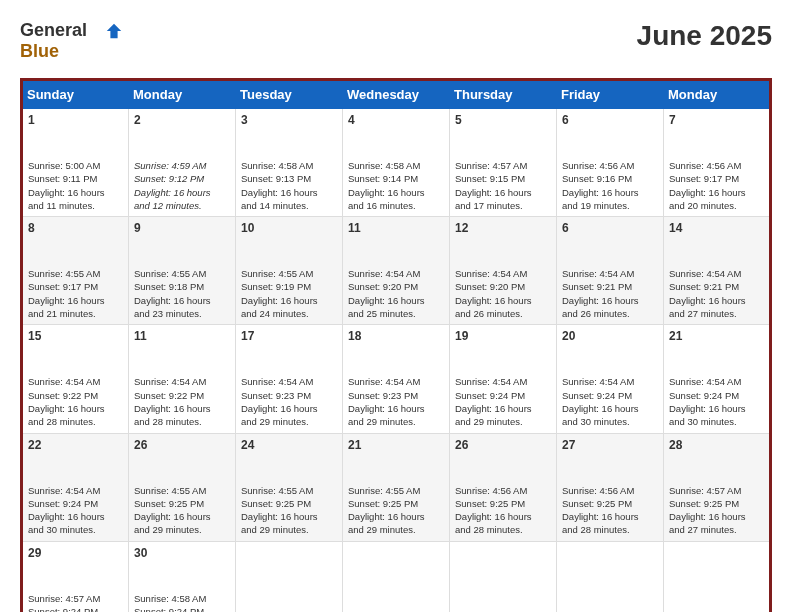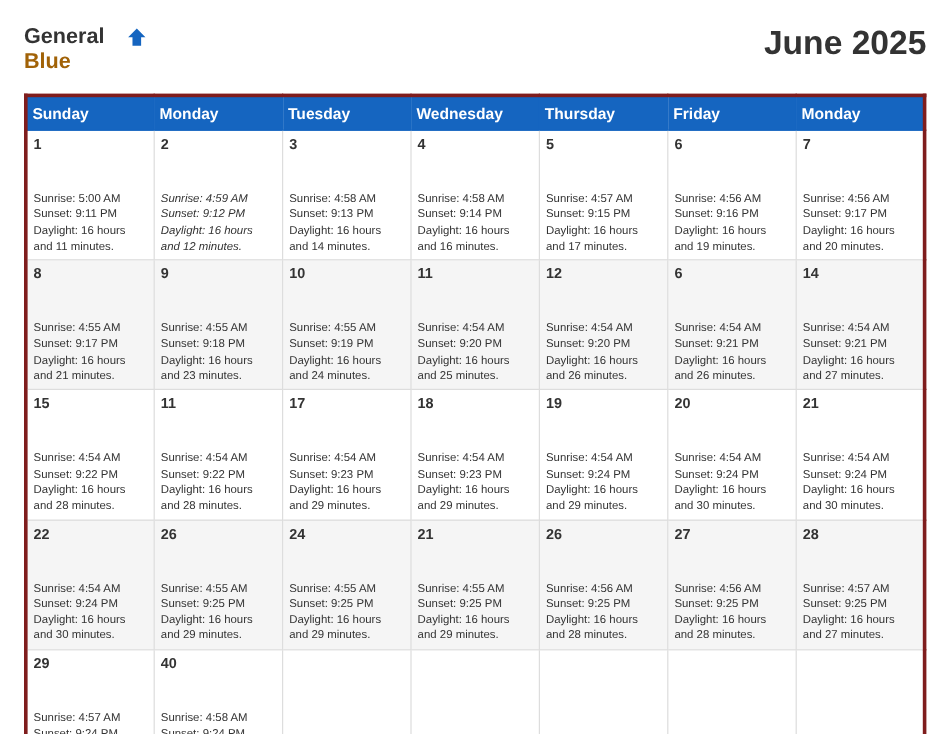--- a/index.html
+++ b/index.html
@@ -336,21 +336,21 @@
       </tr>
       <tr>
         <td>
           <span class="day-number">29</span>
           <div class="cell-text" style="white-space: pre-line;">Sunrise: 4:57 AM
 Sunset: 9:24 PM
 Daylight: 16 hours
 and 27 minutes.</div>
         </td>
         <td>
-          <span class="day-number">40</span>
+          <span class="day-number">30</span>
           <div class="cell-text" style="white-space: pre-line;">Sunrise: 4:58 AM
 Sunset: 9:24 PM
 Daylight: 16 hours
 and 26 minutes.</div>
         </td>
         <td class="empty-cell"></td>
         <td class="empty-cell"></td>
         <td class="empty-cell"></td>
         <td class="empty-cell"></td>
         <td class="empty-cell"></td>

